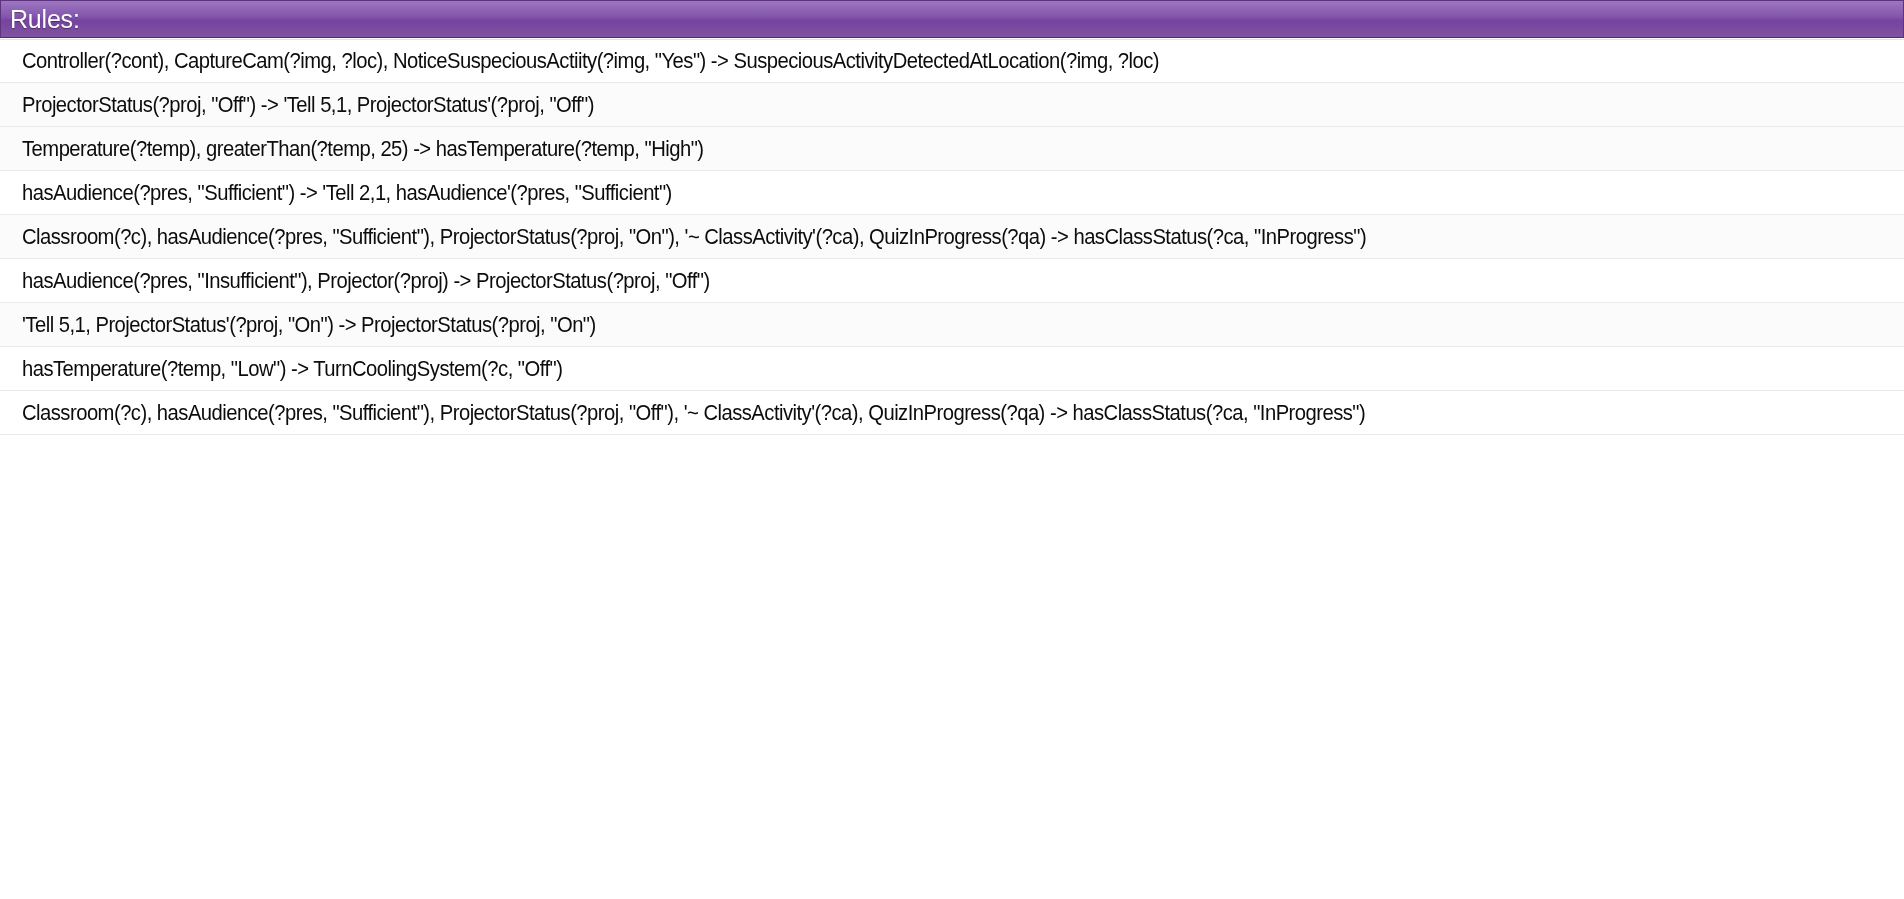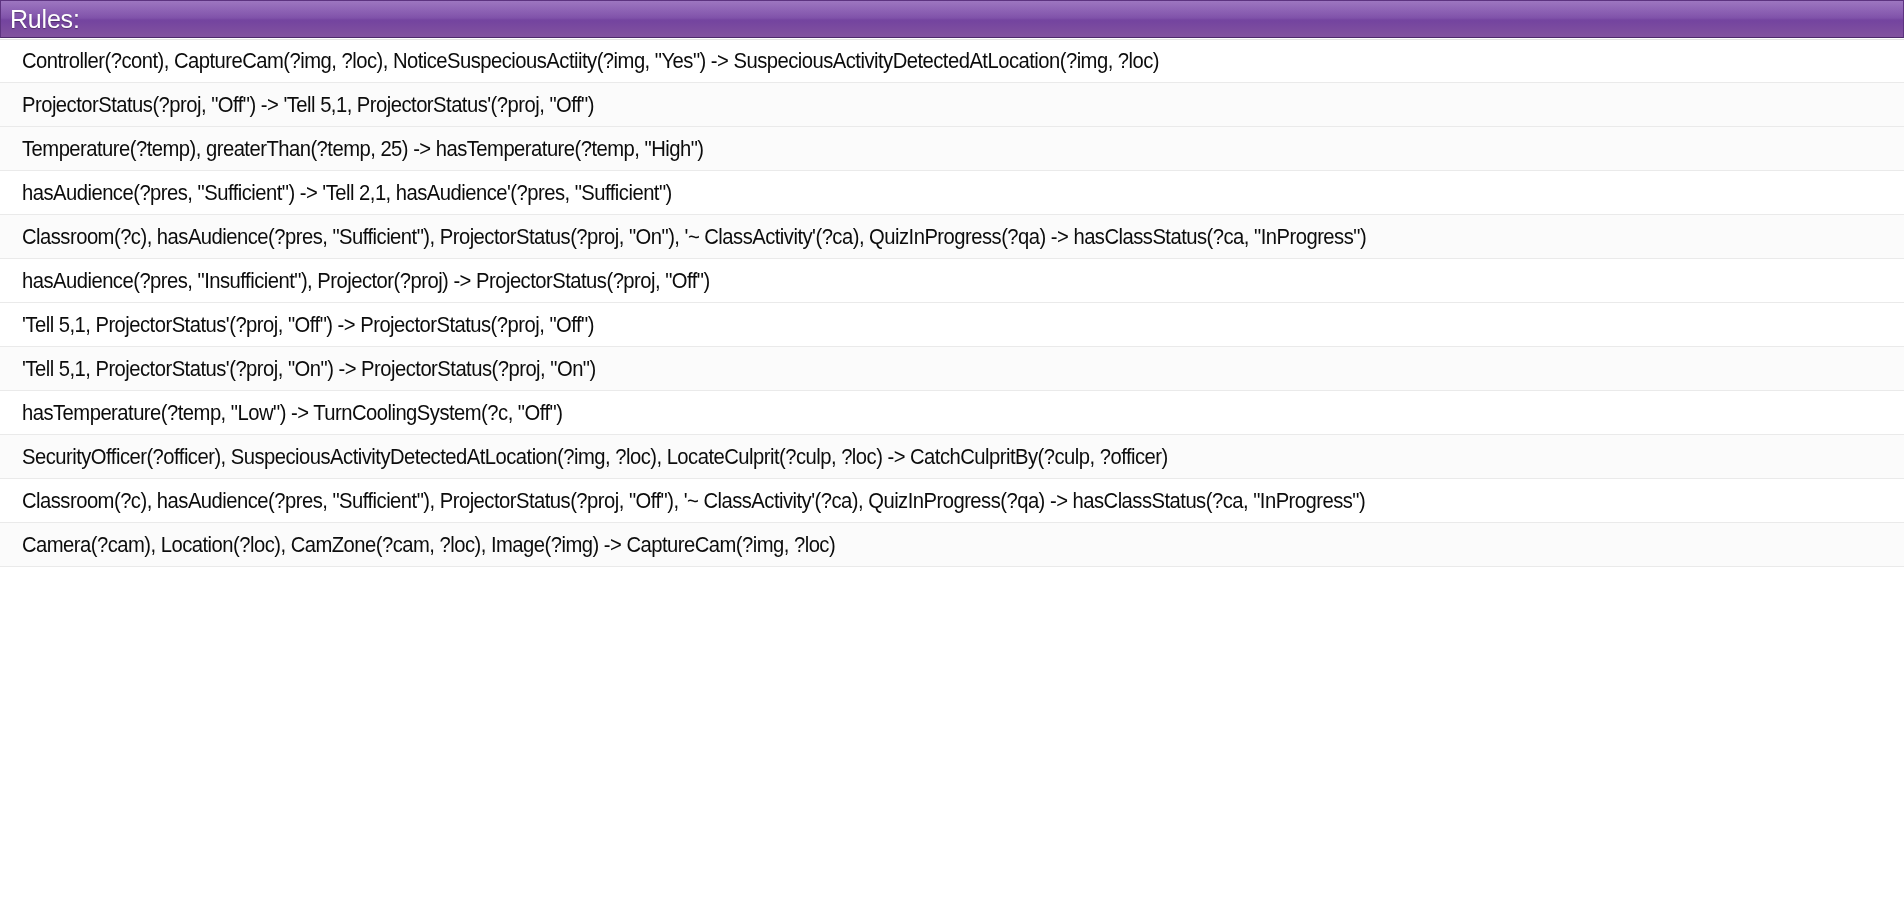--- a/index.html
+++ b/index.html
@@ -114,33 +114,24 @@
     </div>
     <div class="rule-row">
       <span class="rule-text">hasAudience(?pres, "Sufficient") -&gt; 'Tell 2,1, hasAudience'(?pres, "Sufficient")</span>
     </div>
     <div class="rule-row alt">
       <span class="rule-text">Classroom(?c), hasAudience(?pres, "Sufficient"), ProjectorStatus(?proj, "On"), '~ ClassActivity'(?ca), QuizInProgress(?qa) -&gt; hasClassStatus(?ca, "InProgress")</span>
     </div>
     <div class="rule-row">
       <span class="rule-text">hasAudience(?pres, "Insufficient"), Projector(?proj) -&gt; ProjectorStatus(?proj, "Off")</span>
     </div>
-    <div class="rule-row">
-      <span class="rule-text">'Tell 5,1, ProjectorStatus'(?proj, "Off") -&gt; ProjectorStatus(?proj, "Off")</span>
-    </div>
     <div class="rule-row alt">
       <span class="rule-text">'Tell 5,1, ProjectorStatus'(?proj, "On") -&gt; ProjectorStatus(?proj, "On")</span>
     </div>
     <div class="rule-row">
       <span class="rule-text">hasTemperature(?temp, "Low") -&gt; TurnCoolingSystem(?c, "Off")</span>
     </div>
-    <div class="rule-row alt">
-      <span class="rule-text">SecurityOfficer(?officer), SuspeciousActivityDetectedAtLocation(?img, ?loc), LocateCulprit(?culp, ?loc) -&gt; CatchCulpritBy(?culp, ?officer)</span>
-    </div>
     <div class="rule-row">
       <span class="rule-text">Classroom(?c), hasAudience(?pres, "Sufficient"), ProjectorStatus(?proj, "Off"), '~ ClassActivity'(?ca), QuizInProgress(?qa) -&gt; hasClassStatus(?ca, "InProgress")</span>
-    </div>
-    <div class="rule-row alt">
-      <span class="rule-text">Camera(?cam), Location(?loc), CamZone(?cam, ?loc), Image(?img) -&gt; CaptureCam(?img, ?loc)</span>
     </div>
   </div>
 
 </div>
 
 </body></html>

